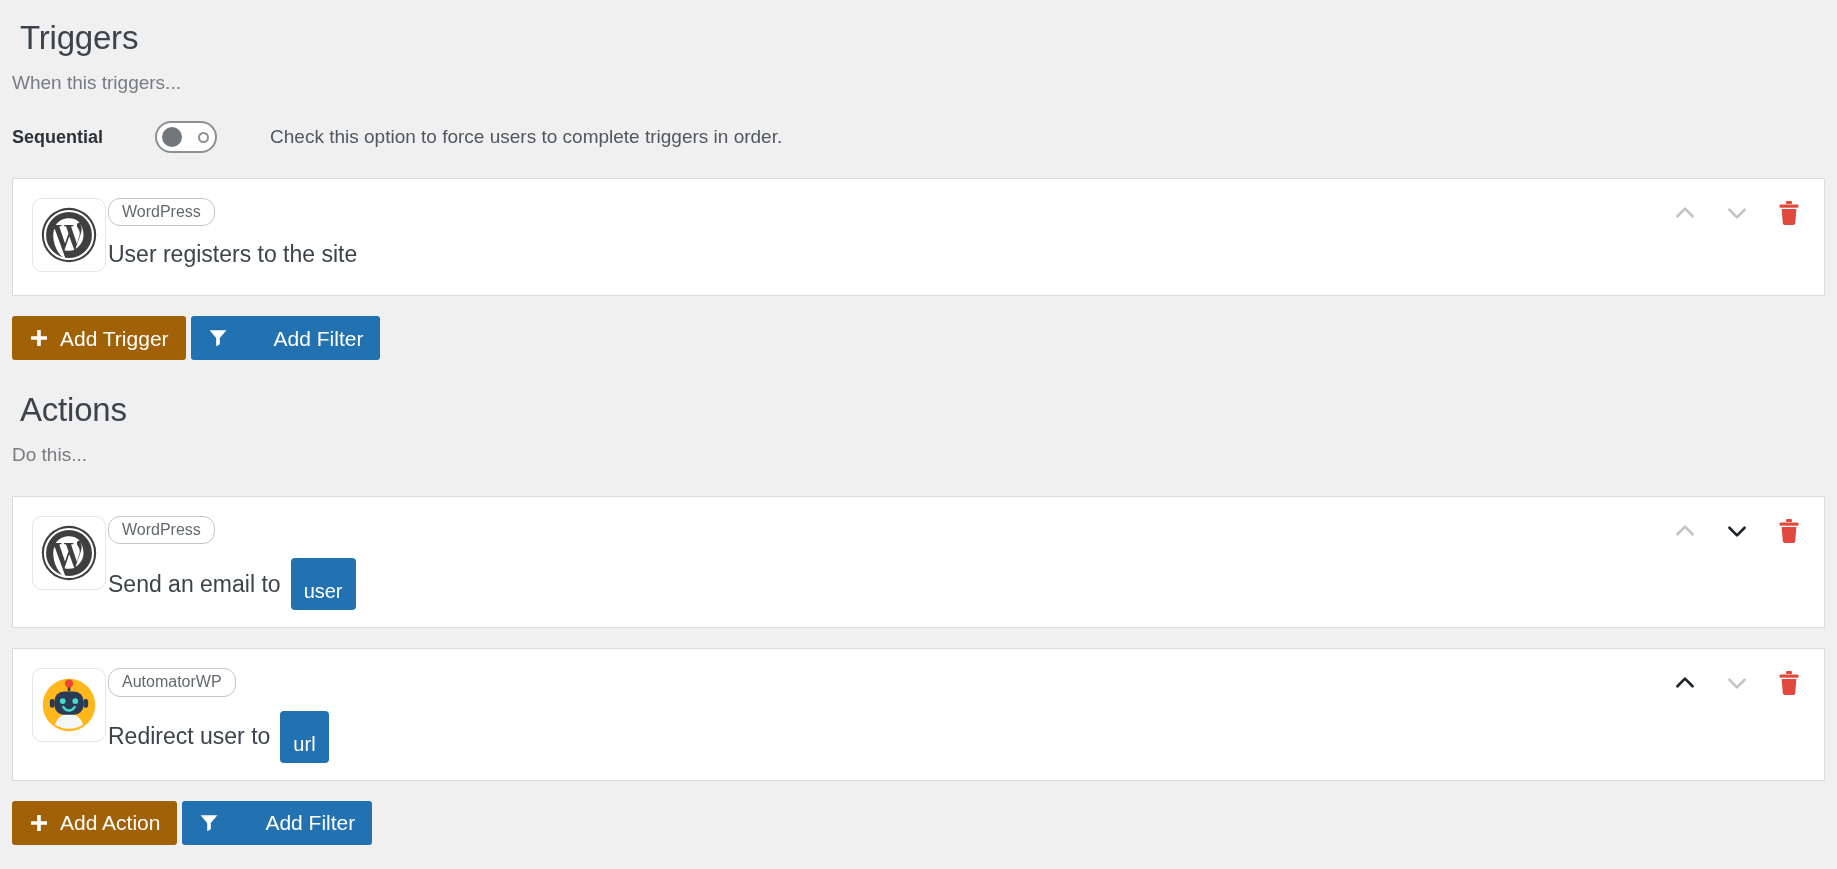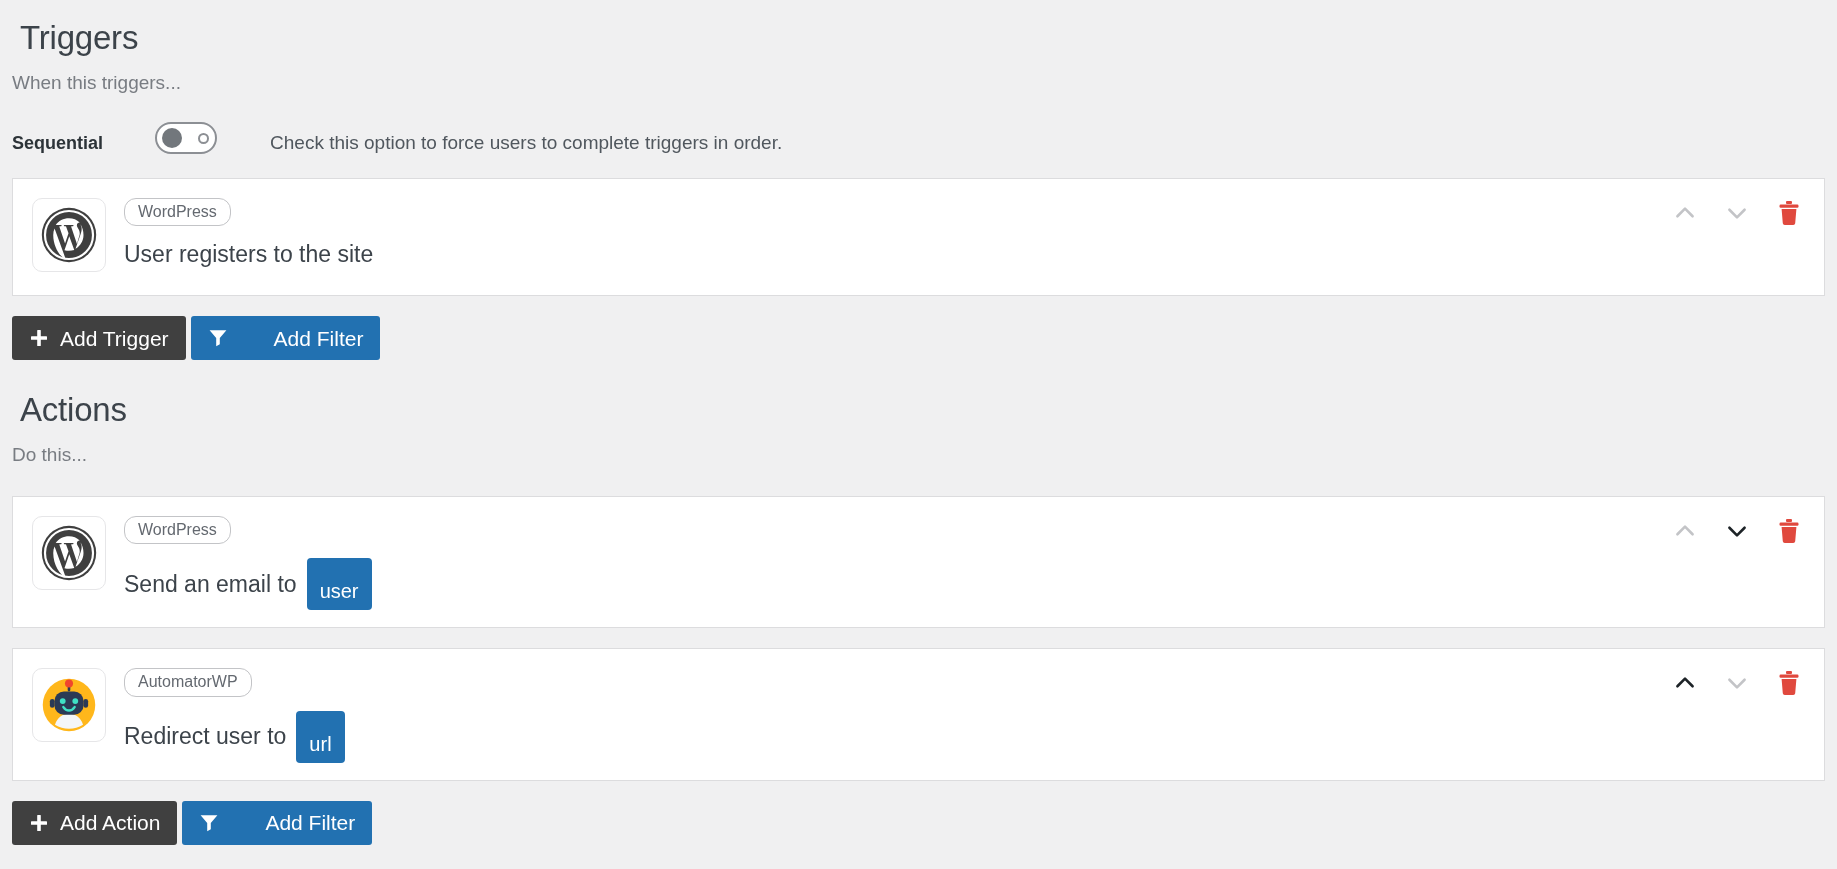--- a/index.html
+++ b/index.html
@@ -35,21 +35,21 @@
     font-weight: 400;
     color: #787c82;
     margin: 0;
     padding-top: 8px;
     line-height: 1.2;
   }
 
   
   .sequential-row {
     display: flex;
-    align-items: flex-end;
+    align-items: center;
     margin-top: 25px;
     height: 34px;
     gap: 37px;
   }
   .sequential-label {
     font-size: 18px;
     font-weight: bold;
     color: #2c3338;
     margin-right: 15px;
   }
@@ -105,21 +105,21 @@
     border-radius: 10px;
     background: #ffffff;
     display: flex;
     align-items: center;
     justify-content: center;
     flex: none;
     margin-top: 2px;
   }
 
   .card-body {
-    margin-left: 18px;
+    margin-left: 2px;
     flex: 1 1 auto;
     padding-top: 2px;
     min-width: 0;
   }
 
   .integration-badge {
     display: inline-block;
     border: 1px solid #c3c4c7;
     border-radius: 12px;
     padding: 3px 13px 4px 13px;
@@ -181,21 +181,21 @@
     border-radius: 3px;
     color: #ffffff;
     font-family: "Liberation Sans", sans-serif;
     font-size: 21px;
     font-weight: 400;
     padding: 0 17px;
     height: 44px;
     cursor: pointer;
     line-height: 1;
   }
-  .btn-green { background: #404040; }
+  .btn-green { background: #a16207; }
   .btn-blue  { background: #2271b1; gap: 35px; }
   .btn .glyph {
     display: inline-flex;
     align-items: center;
     justify-content: center;
     margin-right: 11px;
   }
   .spacer-actions { height: 12px; }
 </style>
 </head>

